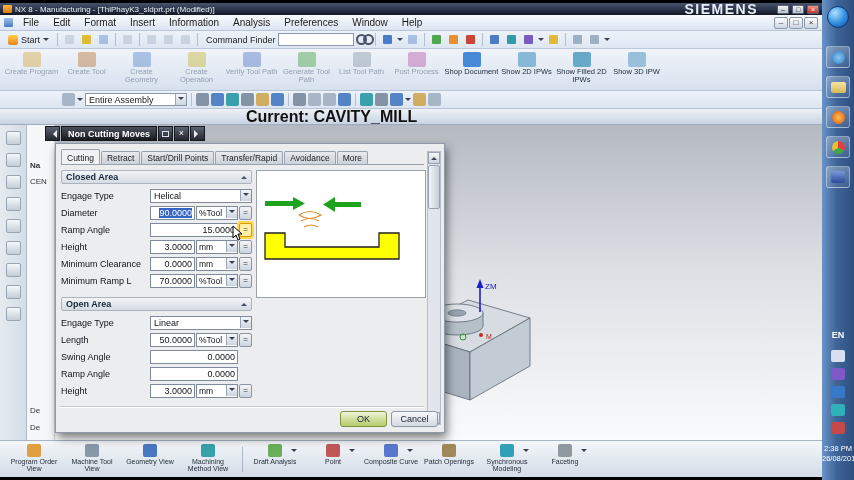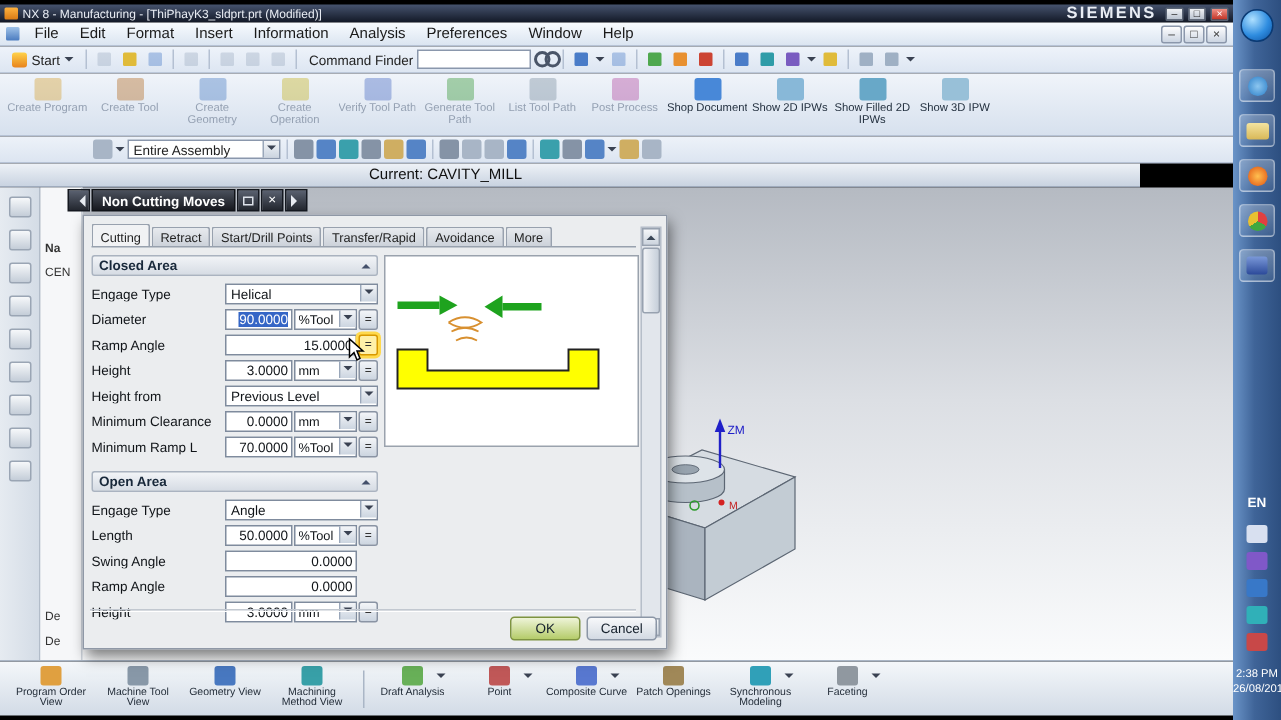--- a/index.html
+++ b/index.html
@@ -3,21 +3,21 @@
 <meta charset="utf-8">
 <style>
   *{margin:0;padding:0;box-sizing:border-box}
   body{background:#222;font-family:"Liberation Sans",sans-serif}
   .screen{position:relative;width:854px;height:480px;background:#000;overflow:hidden;font-family:"Liberation Sans",sans-serif}
 
   
   .titlebar{position:absolute;left:0;top:3px;width:822px;height:12px;background:linear-gradient(#46536e,#121826);display:flex;align-items:center;gap:3px;padding:0 3px;color:#e9edf4;font-size:8px}
   .nx-badge{width:9px;height:8px;background:linear-gradient(#ffb23e,#d97b16);border-radius:1px;flex:none}
   .titlebar .ttl{flex:1;white-space:nowrap;overflow:hidden}
-  .brand{font-weight:bold;letter-spacing:1.5px;font-size:11px;margin-right:3px}
+  .brand{font-weight:bold;letter-spacing:1.5px;font-size:14px;margin-right:16px}
   .wbtn{width:12px;height:9px;background:linear-gradient(#f0f2f5,#b9c2cf);border:1px solid #5a6475;border-radius:1px;color:#222;font-size:7px;line-height:7px;text-align:center;flex:none}
   .wbtn.close{background:linear-gradient(#f09086,#c23325);color:#fff}
 
   
   .menubar{position:absolute;left:0;top:15px;width:822px;height:16px;background:linear-gradient(#f8fbfe,#dbe5f1);border-bottom:1px solid #b7c3d6;display:flex;align-items:center;padding:0 4px;font-size:10px;color:#1a1a1a}
   .mb-icon{width:9px;height:9px;background:linear-gradient(#9fc2e8,#4b7cc0);border-radius:1px;margin-right:3px}
   .menu-item{padding:0 7px}
   .menubar .spacer{flex:1}
   .wbtn2{width:14px;height:12px;background:linear-gradient(#fdfdfe,#ccd5e2);border:1px solid #8b97ab;font-size:8px;line-height:10px;text-align:center;color:#333;margin-left:1px;border-radius:2px}
 
@@ -47,21 +47,21 @@
   .big-btn.disabled .bicon{opacity:.45}
 
   
   .toolbar3{position:absolute;left:0;top:91px;width:822px;height:18px;background:linear-gradient(#edf2f9,#dce5f1);border-bottom:1px solid #b7c3d6;display:flex;align-items:center;gap:2px;padding:0 4px 0 62px;font-size:9px;color:#222}
   .combo{width:102px;height:13px;background:#fff;border:1px solid #8a97ac;display:flex;align-items:center;justify-content:space-between;padding-left:3px;flex:none}
   .dd{width:11px;height:11px;background:linear-gradient(#f3f5f8,#ccd5e0);border-left:1px solid #9aa7ba;display:flex;align-items:center;justify-content:center;flex:none}
   .mini{width:13px;height:13px;border-radius:2px;flex:none}
   .m-gray{background:#a8b5c6}.m-blue{background:#5584c6}.m-teal{background:#3aa0ac}.m-sand{background:#cfae62}.m-slate{background:#8593a6}
 
   
-  .currentbar{position:absolute;left:0;top:109px;width:760px;height:16px;background:linear-gradient(#eef2f7,#c9d3e1);border-bottom:1px solid #9fabbd;display:flex;align-items:center;font-size:10px;font-weight:normal;color:#111;padding-left:246px}
+  .currentbar{position:absolute;left:0;top:109px;width:822px;height:16px;background:linear-gradient(#eef2f7,#c9d3e1);border-bottom:1px solid #9fabbd;display:flex;align-items:center;font-size:16px;font-weight:bold;color:#111;padding-left:246px}
 
   
   .graphics{position:absolute;left:0;top:125px;width:822px;height:315px;background:linear-gradient(180deg,#b5bac2,#dcdfe4 45%,#fafbfc)}
   .resbar{position:absolute;left:0;top:0;width:27px;height:100%;background:linear-gradient(90deg,#e6ebf1,#d4dce6);border-right:1px solid #b2bcc9;display:flex;flex-direction:column;align-items:center;padding-top:6px;gap:8px;z-index:5}
   .res-ico{width:15px;height:14px;background:linear-gradient(#f6f8fa,#c4cdd8);border:1px solid #9aa5b4;border-radius:2px;flex:none}
   .navpanel{position:absolute;left:27px;top:0;width:28px;height:100%;background:#f6f7f9;border-right:1px solid #cdd3db;z-index:5}
   .frag{position:absolute;font-size:8px;color:#333;left:3px;white-space:nowrap}
   .f1{top:36px;font-weight:bold}.f2{top:52px}.f3{top:281px}.f4{top:298px}
   .part{position:absolute;left:393px;top:150px;z-index:1}
   .cursor{position:absolute;left:232px;top:100px;z-index:60}
@@ -471,30 +471,20 @@
                 </span>
                 <span class="ctl-unit">
                   <span>mm</span>
                   <span class="dd">
                   <span class="caret" style="margin-top:1px"></span>
                 </span>
                 </span>
                 <span class="ctl-fx">=</span>
               </div>
 
-              <div class="row">
-                <span class="lbl">Height from</span>
-                <span class="ctl-select">
-                  <span>Previous Level</span>
-                  <span class="dd">
-                  <span class="caret" style="margin-top:1px"></span>
-                </span>
-                </span>
-
-              </div>
 
               <div class="row">
                 <span class="lbl">Minimum Clearance</span>
 
                 <span class="ctl-input has-unit">
                   <span class="val">0.0000</span>
                 </span>
                 <span class="ctl-unit">
                   <span>mm</span>
                   <span class="dd">
@@ -523,21 +513,21 @@
 
           <div class="group">
             <div class="group-header">
               <span>Open Area</span>
               <span class="chev-up"></span>
             </div>
 
               <div class="row">
                 <span class="lbl">Engage Type</span>
                 <span class="ctl-select">
-                  <span>Angle</span>
+                  <span>Linear</span>
                   <span class="dd">
                   <span class="caret" style="margin-top:1px"></span>
                 </span>
                 </span>
 
               </div>
 
               <div class="row">
                 <span class="lbl">Length</span>
 

